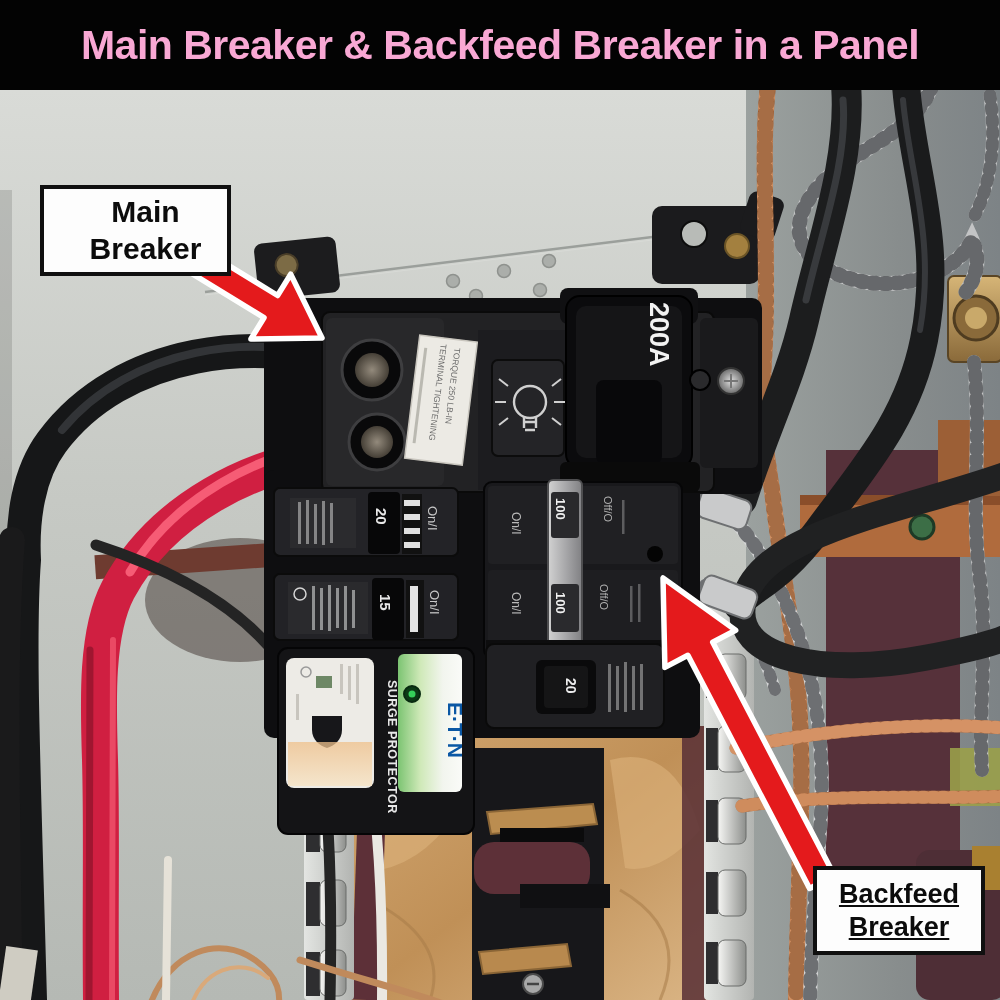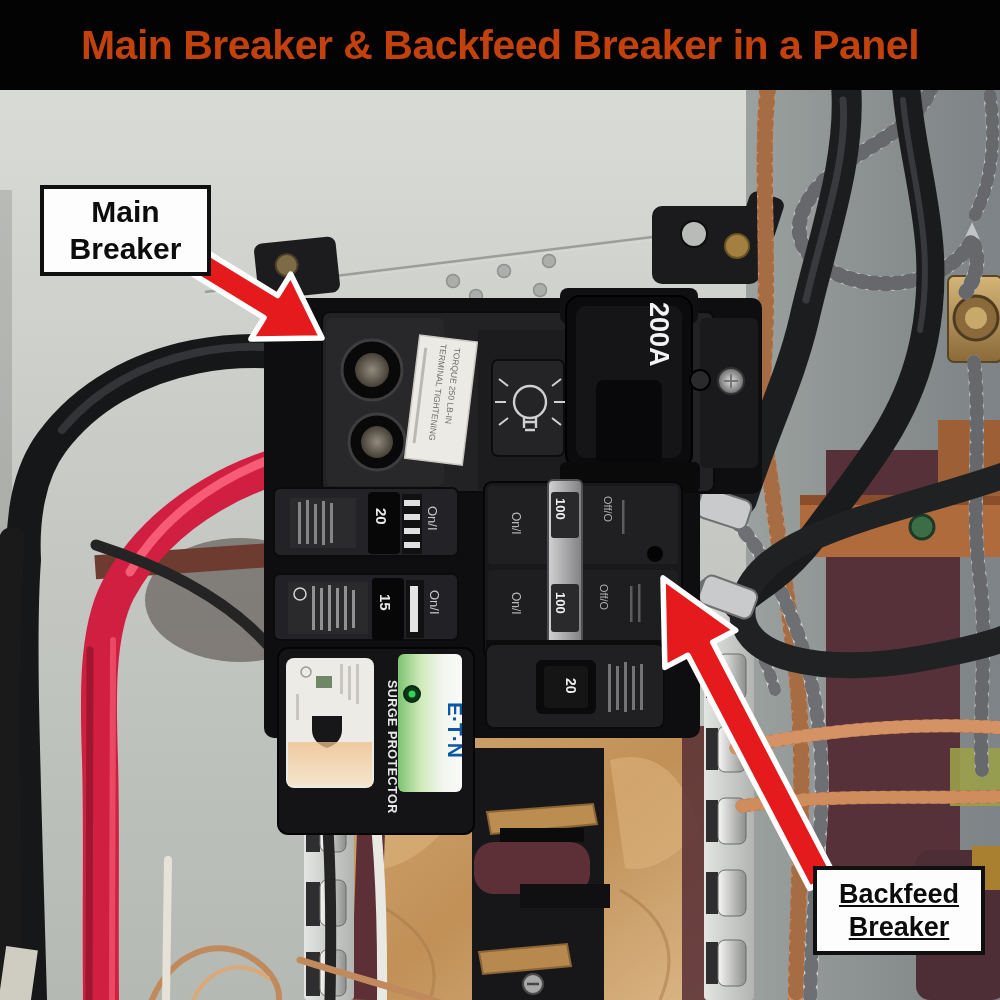--- a/index.html
+++ b/index.html
@@ -1,25 +1,25 @@
 <!DOCTYPE html>
 <html><head>
 <meta charset="utf-8">
 <style>
   html,body{margin:0;padding:0;background:#222;}
   .stage{position:relative;width:1000px;height:1000px;margin:0 auto;overflow:hidden;
          background:#c6c9c4;font-family:"Liberation Sans",sans-serif;}
   .titlebar{position:absolute;left:0;top:0;width:1000px;height:90px;background:#030303;
             display:flex;align-items:center;justify-content:center;z-index:30;}
-  .titlebar h1{margin:11px;color:#c2410c;font-size:41px;font-weight:700;letter-spacing:-.5px;white-space:nowrap;}
+  .titlebar h1{margin:11px;color:#f9a8d4;font-size:41px;font-weight:700;letter-spacing:-.5px;white-space:nowrap;}
   .photo{position:absolute;left:0;top:90px;width:1000px;height:910px;display:block;}
   .callout{position:absolute;z-index:20;background:#fdfdfd;border:4px solid #101010;
            display:flex;flex-direction:column;align-items:center;justify-content:center;
            text-align:center;color:#0c0c0c;font-weight:700;line-height:1.22;}
-  .callout.main{left:40px;top:185px;width:163px;height:83px;font-size:30px;}
+  .callout.main{left:40px;top:185px;width:163px;height:83px;font-size:30px;padding-left:20px;}
   .callout.backfeed{left:813px;top:866px;width:164px;height:81px;font-size:27px;text-decoration:underline;}
   svg text{font-family:"Liberation Sans",sans-serif;}
 </style>
 </head>
 <body>
 <div class="stage">
 
 <div class="titlebar">
   <h1>Main Breaker &amp; Backfeed Breaker in a Panel</h1>
 </div>

